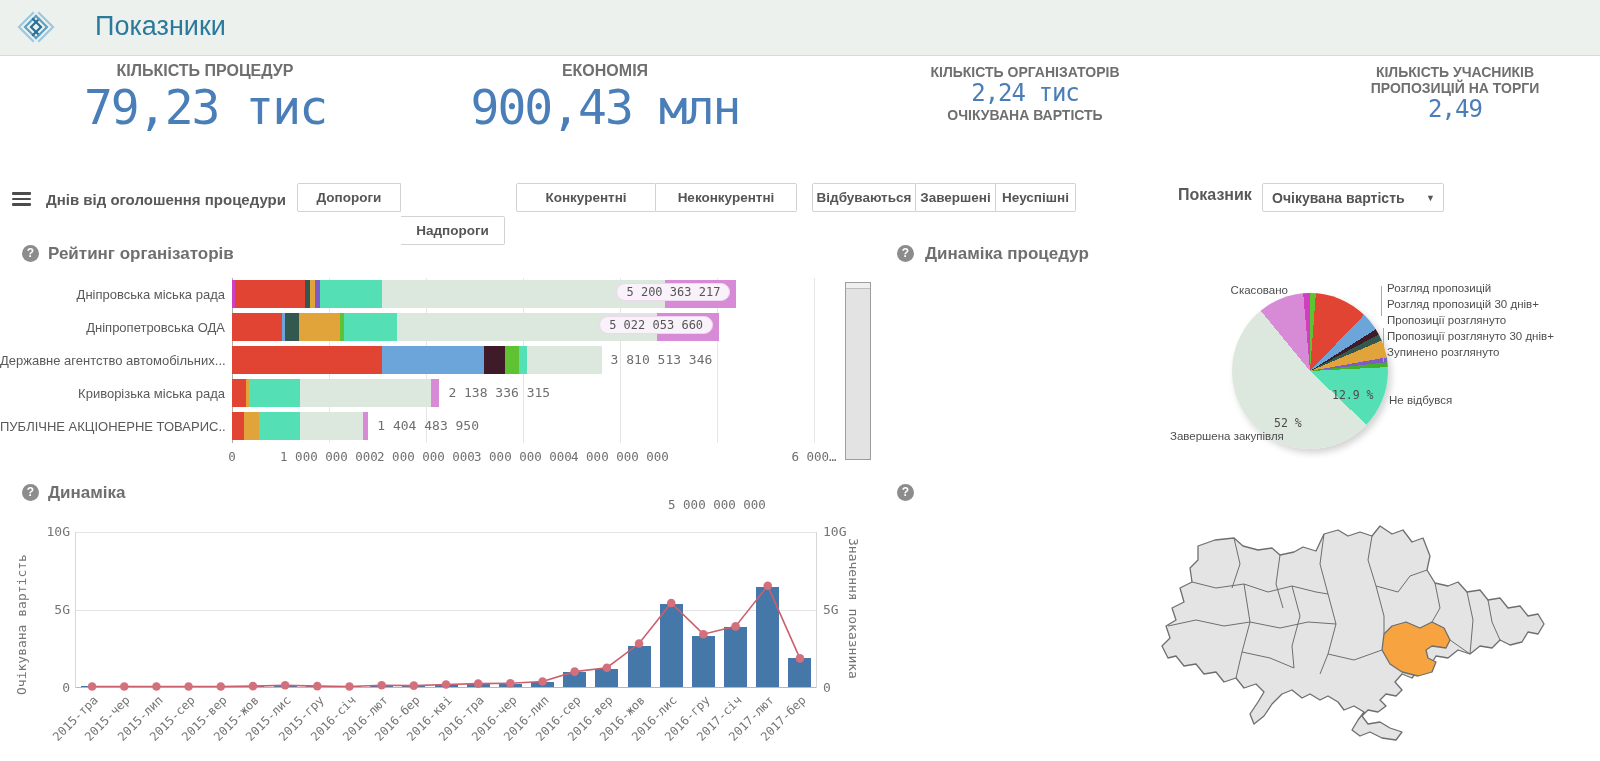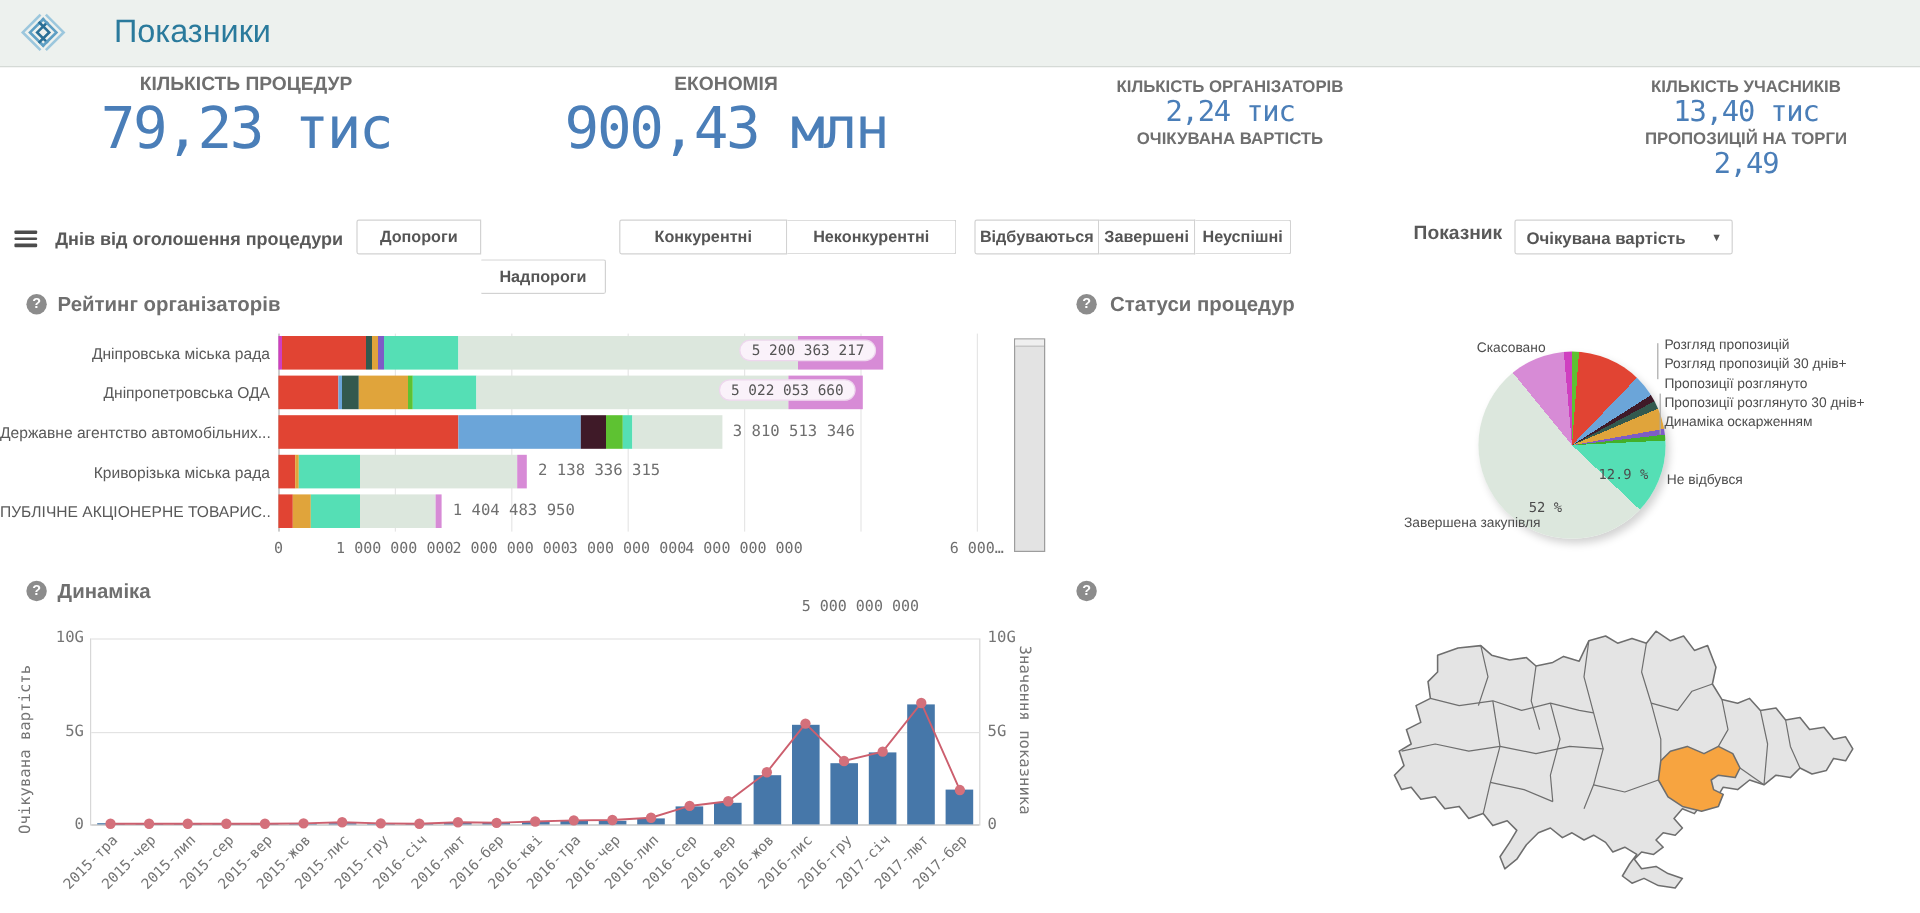--- a/index.html
+++ b/index.html
@@ -107,21 +107,20 @@
     <div class="kpi-label">ЕКОНОМІЯ</div>
     <div class="kpi-value-lg">900,43 млн</div>
   </div>
   <div class="kpi" style="left:880px;top:64px;width:290px;">
     <div class="kpi-label-sm">КІЛЬКІСТЬ ОРГАНІЗАТОРІВ</div>
     <div class="kpi-value-sm">2,24 тис</div>
     <div class="kpi-label-sm">ОЧІКУВАНА ВАРТІСТЬ</div>
   </div>
   <div class="kpi" style="left:1310px;top:64px;width:290px;">
     <div class="kpi-label-sm">КІЛЬКІСТЬ УЧАСНИКІВ</div>
-    <div class="kpi-value-sm">13,40 тис</div>
     <div class="kpi-label-sm">ПРОПОЗИЦІЙ НА ТОРГИ</div>
     <div class="kpi-value-sm">2,49</div>
   </div>
 
   <div class="menu-icon">
       <div></div>
       <div></div>
       <div></div>
     </div>
   <div class="dim-label">Днів від оголошення процедури</div>
@@ -214,28 +213,28 @@
         <div style="width: 8.54145%; background: rgb(225, 68, 51);"></div>
         <div style="width: 11.3886%; background: rgb(224, 164, 59);"></div>
         <div style="width: 29.8951%; background: rgb(85, 223, 181);"></div>
         <div style="width: 46.6159%; background: rgb(220, 231, 221);"></div>
         <div style="width: 3.55894%; background: rgb(215, 139, 214);"></div>
       </div>
       <div class="org-val" style="left: 377.268px; top: 140px;">1 404 483 950</div>
     </div>
 
   <div class="help" style="left:897px;top:245px;">?</div>
-  <div class="sec-title" style="left:925px;top:244px;">Статуси процедур</div>
+  <div class="sec-title" style="left:925px;top:244px;">Динаміка процедур</div>
   <div id="pie-panel">
     <div id="pie-circle" style="background: conic-gradient(rgb(94, 194, 50) 0%, rgb(94, 194, 50) 1.2%, rgb(225, 68, 51) 1.2%, rgb(225, 68, 51) 12.2%, rgb(107, 165, 217) 12.2%, rgb(107, 165, 217) 16%, rgb(63, 26, 40) 16%, rgb(63, 26, 40) 17.2%, rgb(51, 89, 78) 17.2%, rgb(51, 89, 78) 18.6%, rgb(224, 164, 59) 18.6%, rgb(224, 164, 59) 22.2%, rgb(126, 92, 198) 22.2%, rgb(126, 92, 198) 23.2%, rgb(67, 176, 42) 23.2%, rgb(67, 176, 42) 24.2%, rgb(85, 223, 181) 24.2%, rgb(85, 223, 181) 37.1%, rgb(220, 231, 221) 37.1%, rgb(220, 231, 221) 89.1%, rgb(215, 139, 214) 89.1%, rgb(215, 139, 214) 98.6%, rgb(207, 63, 192) 98.6%, rgb(207, 63, 192) 100%);"></div>
   <div class="pie-callout" style="left: 507px; top: 12px;">Розгляд пропозицій</div>
       <div class="pie-callout" style="left: 507px; top: 28px;">Розгляд пропозицій 30 днів+</div>
       <div class="pie-callout" style="left: 507px; top: 44px;">Пропозиції розглянуто</div>
       <div class="pie-callout" style="left: 507px; top: 60px;">Пропозиції розглянуто 30 днів+</div>
-      <div class="pie-callout" style="left: 507px; top: 76px;">Динаміка оскарженням</div>
+      <div class="pie-callout" style="left: 507px; top: 76px;">Зупинено розглянуто</div>
       <div class="pie-callout" style="left: 509px; top: 124px;">Не відбувся</div>
       <div class="pie-callout" style="left: 290px; top: 160px;">Завершена закупівля</div>
       <div class="pie-callout" style="left: 300px; top: 14px; width: 108px; text-align: right;">Скасовано</div>
       <div class="pie-inside" style="left: 452px; top: 118px;">12.9 %</div>
       <div class="pie-inside" style="left: 394px; top: 146px;">52 %</div>
       <div class="pie-leader" style="left: 501px; top: 16px; height: 30px;"></div>
       <div class="pie-leader" style="left: 503px; top: 58px; height: 34px;"></div>
     </div>
 
   <div class="help" style="left:22px;top:484px;">?</div>

